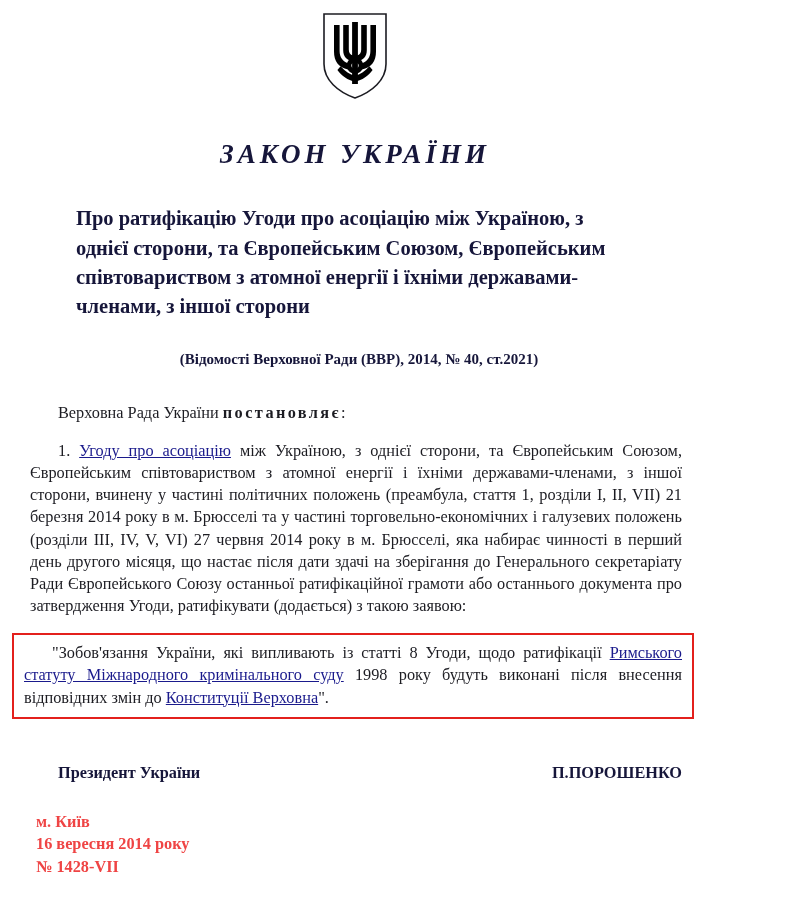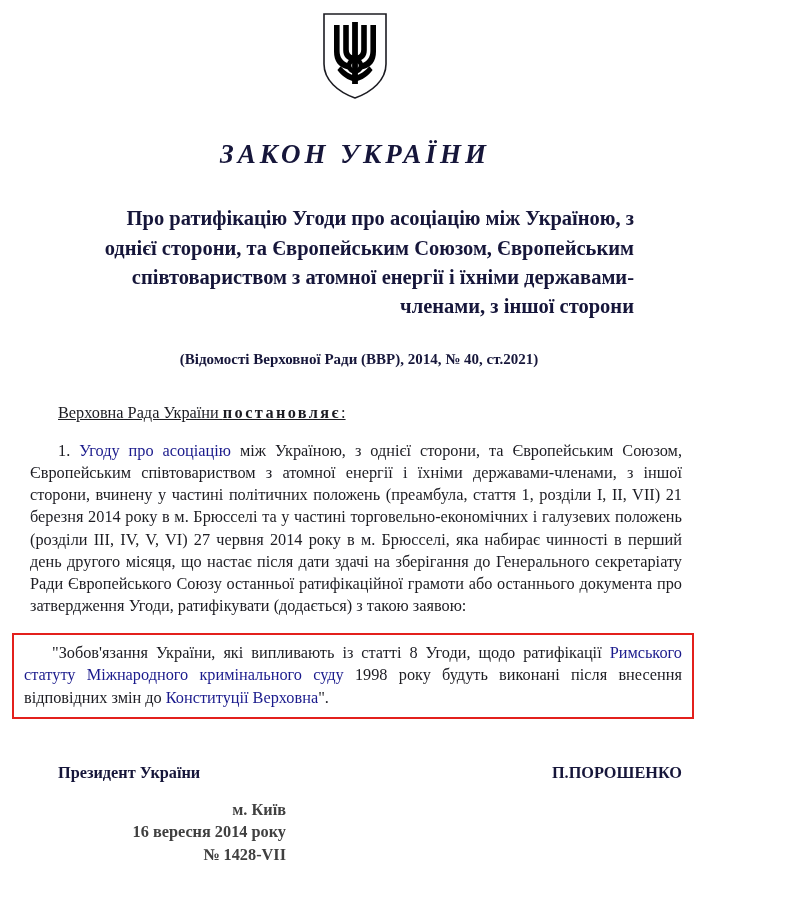--- a/index.html
+++ b/index.html
@@ -41,21 +41,21 @@
     text-align: center;
     font-style: italic;
     font-weight: 700;
     font-size: 27px;
     letter-spacing: 4px;
     color: #16163a;
     margin: 26px 0 0 0;
     line-height: 1.2;
   }
   .doc-title {
-    text-align: right;
+    text-align: left;
     font-weight: 700;
     font-size: 20.5px;
     line-height: 1.42;
     color: #16163a;
     margin: 34px 76px 0 76px;
   }
   .doc-subtitle {
     text-align: center;
     font-weight: 700;
     font-size: 15px;
@@ -71,33 +71,33 @@
     margin: 0 0 0 0;
     font-size: 16.3px;
     line-height: 1.36;
     text-align: justify;
     text-indent: 0;
     color: #1c1c22;
   }
   p.para.enacts {
     text-indent: 28px;
     margin-bottom: 16px;
-    text-decoration: underline;
   }
   p.para.numbered {
     text-indent: 28px;
   }
   .bold-spaced {
     font-weight: 700;
     letter-spacing: 2.4px;
   }
 
   a.doclink,
   .doclink {
     color: #1a1a8c;
+    text-decoration: underline;
     text-decoration-color: #1a1a8c;
     cursor: pointer;
   }
 
   
   .quote-box {
     margin: 16px 16px 0 12px;
     border: 2px solid #e3201c;
     padding: 7px 10px 8px 10px;
   }
@@ -119,27 +119,27 @@
     display: flex;
     justify-content: space-between;
     align-items: flex-end;
     margin: 44px 28px 16px 58px;
     font-weight: 700;
     font-size: 16.3px;
     color: #16163a;
   }
 
   .stamp-block {
-    margin: 16px 0 0 36px;
+    margin: 28px 0 0 36px;
     width: 250px;
-    text-align: right;
+    text-align: left;
     font-weight: 700;
     font-size: 16.3px;
     line-height: 1.38;
-    color: #404040;
+    color: #ef4444;
   }
   .stamp-block div { white-space: nowrap; }
 </style>
 </head>
 <body>
 
 <div class="page">
 
   <div class="emblem-wrap">
     <span class="emblem">

